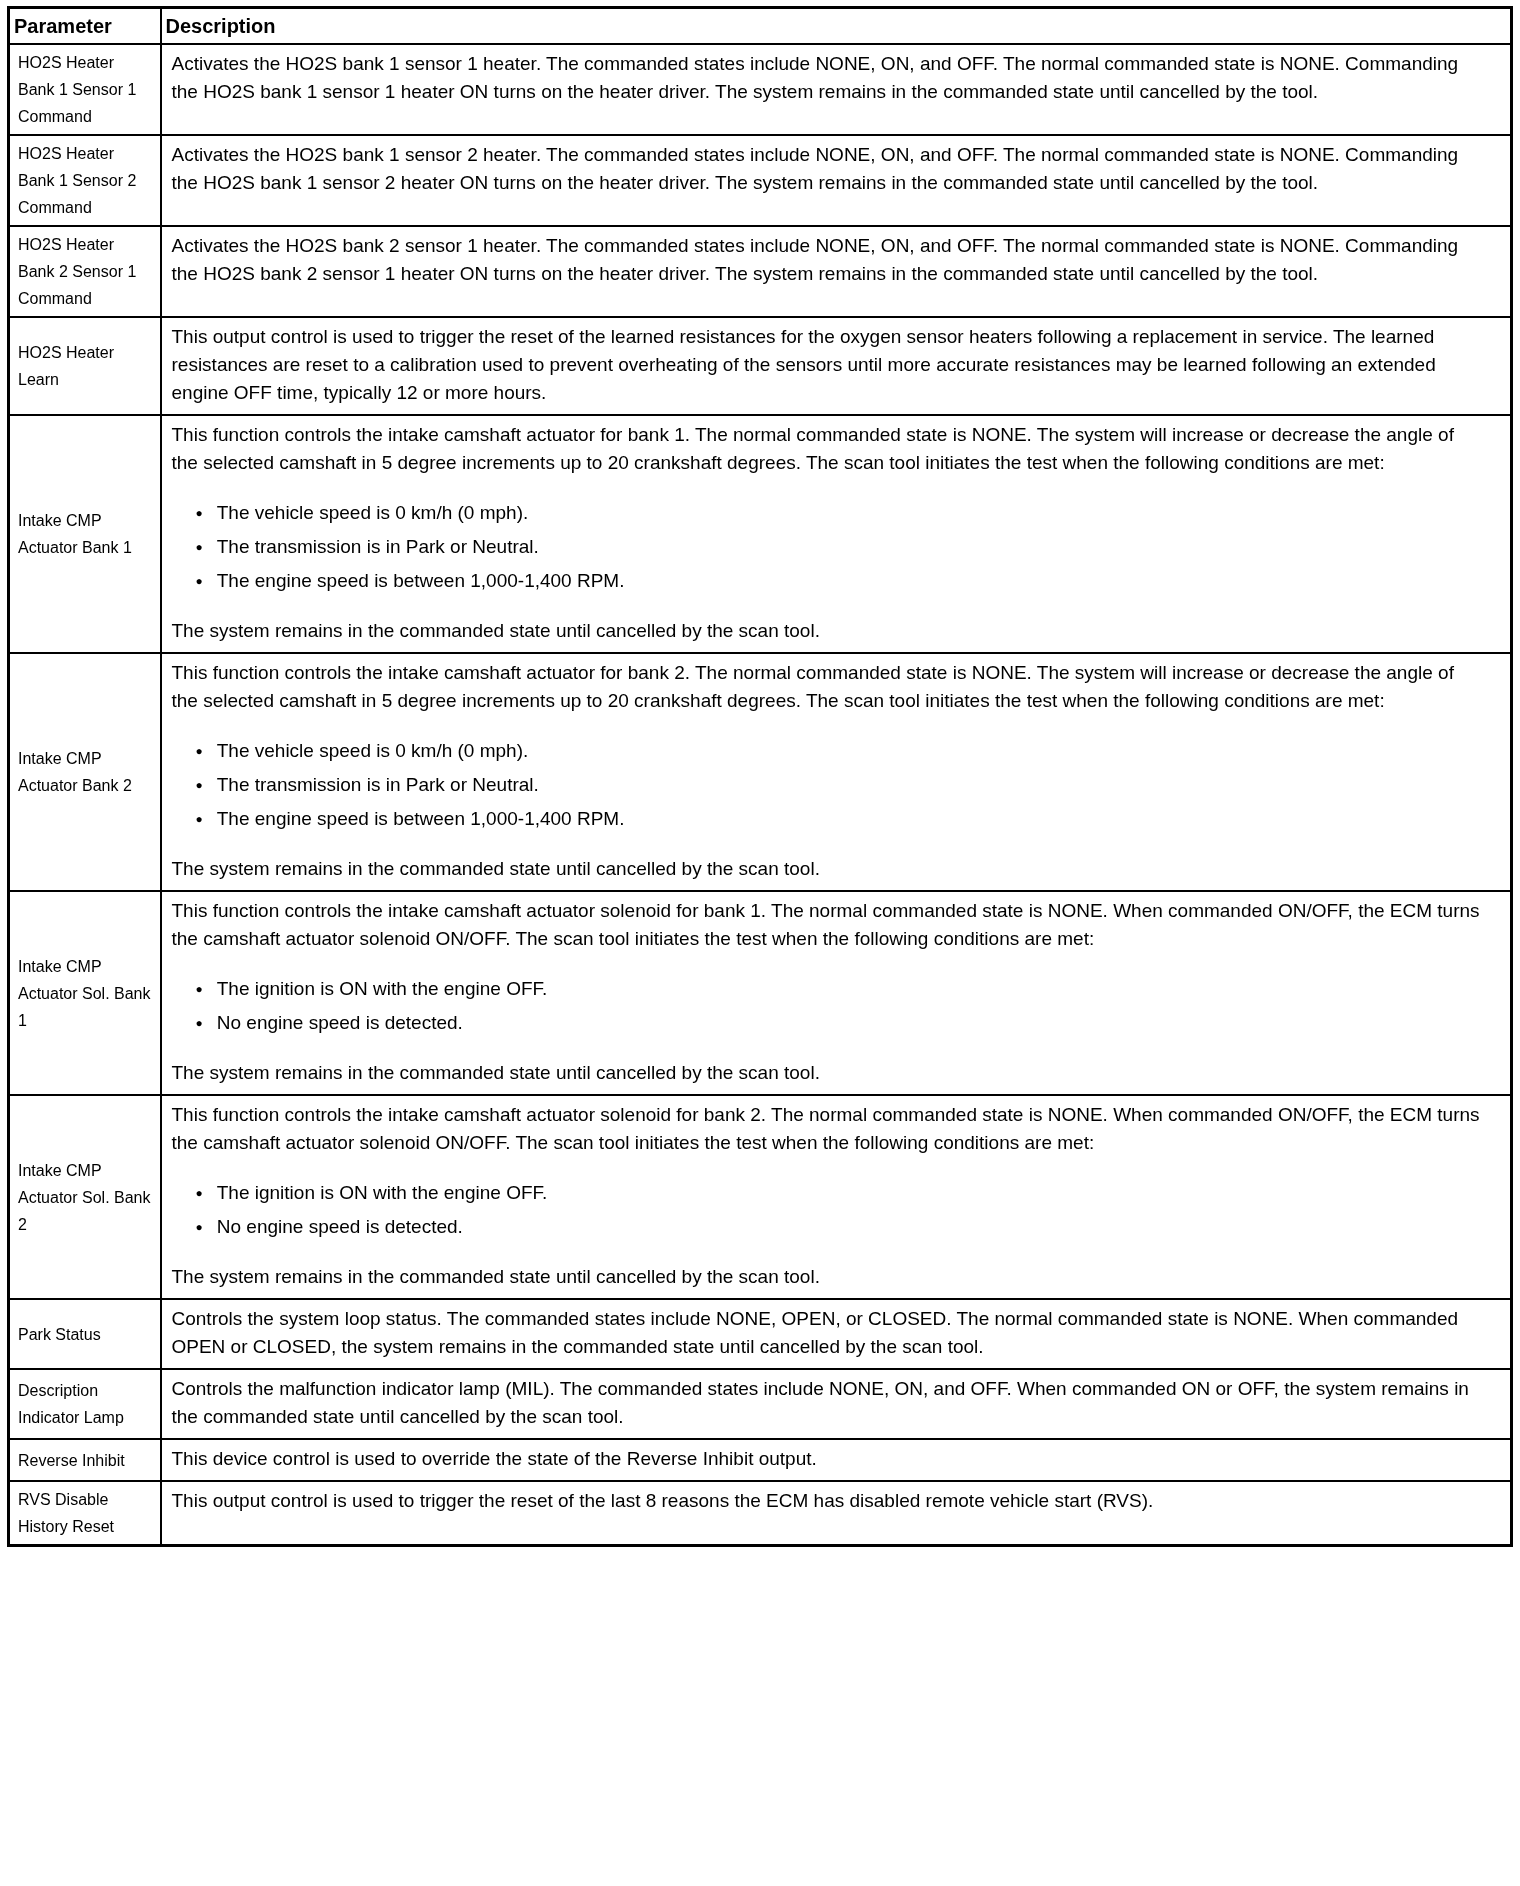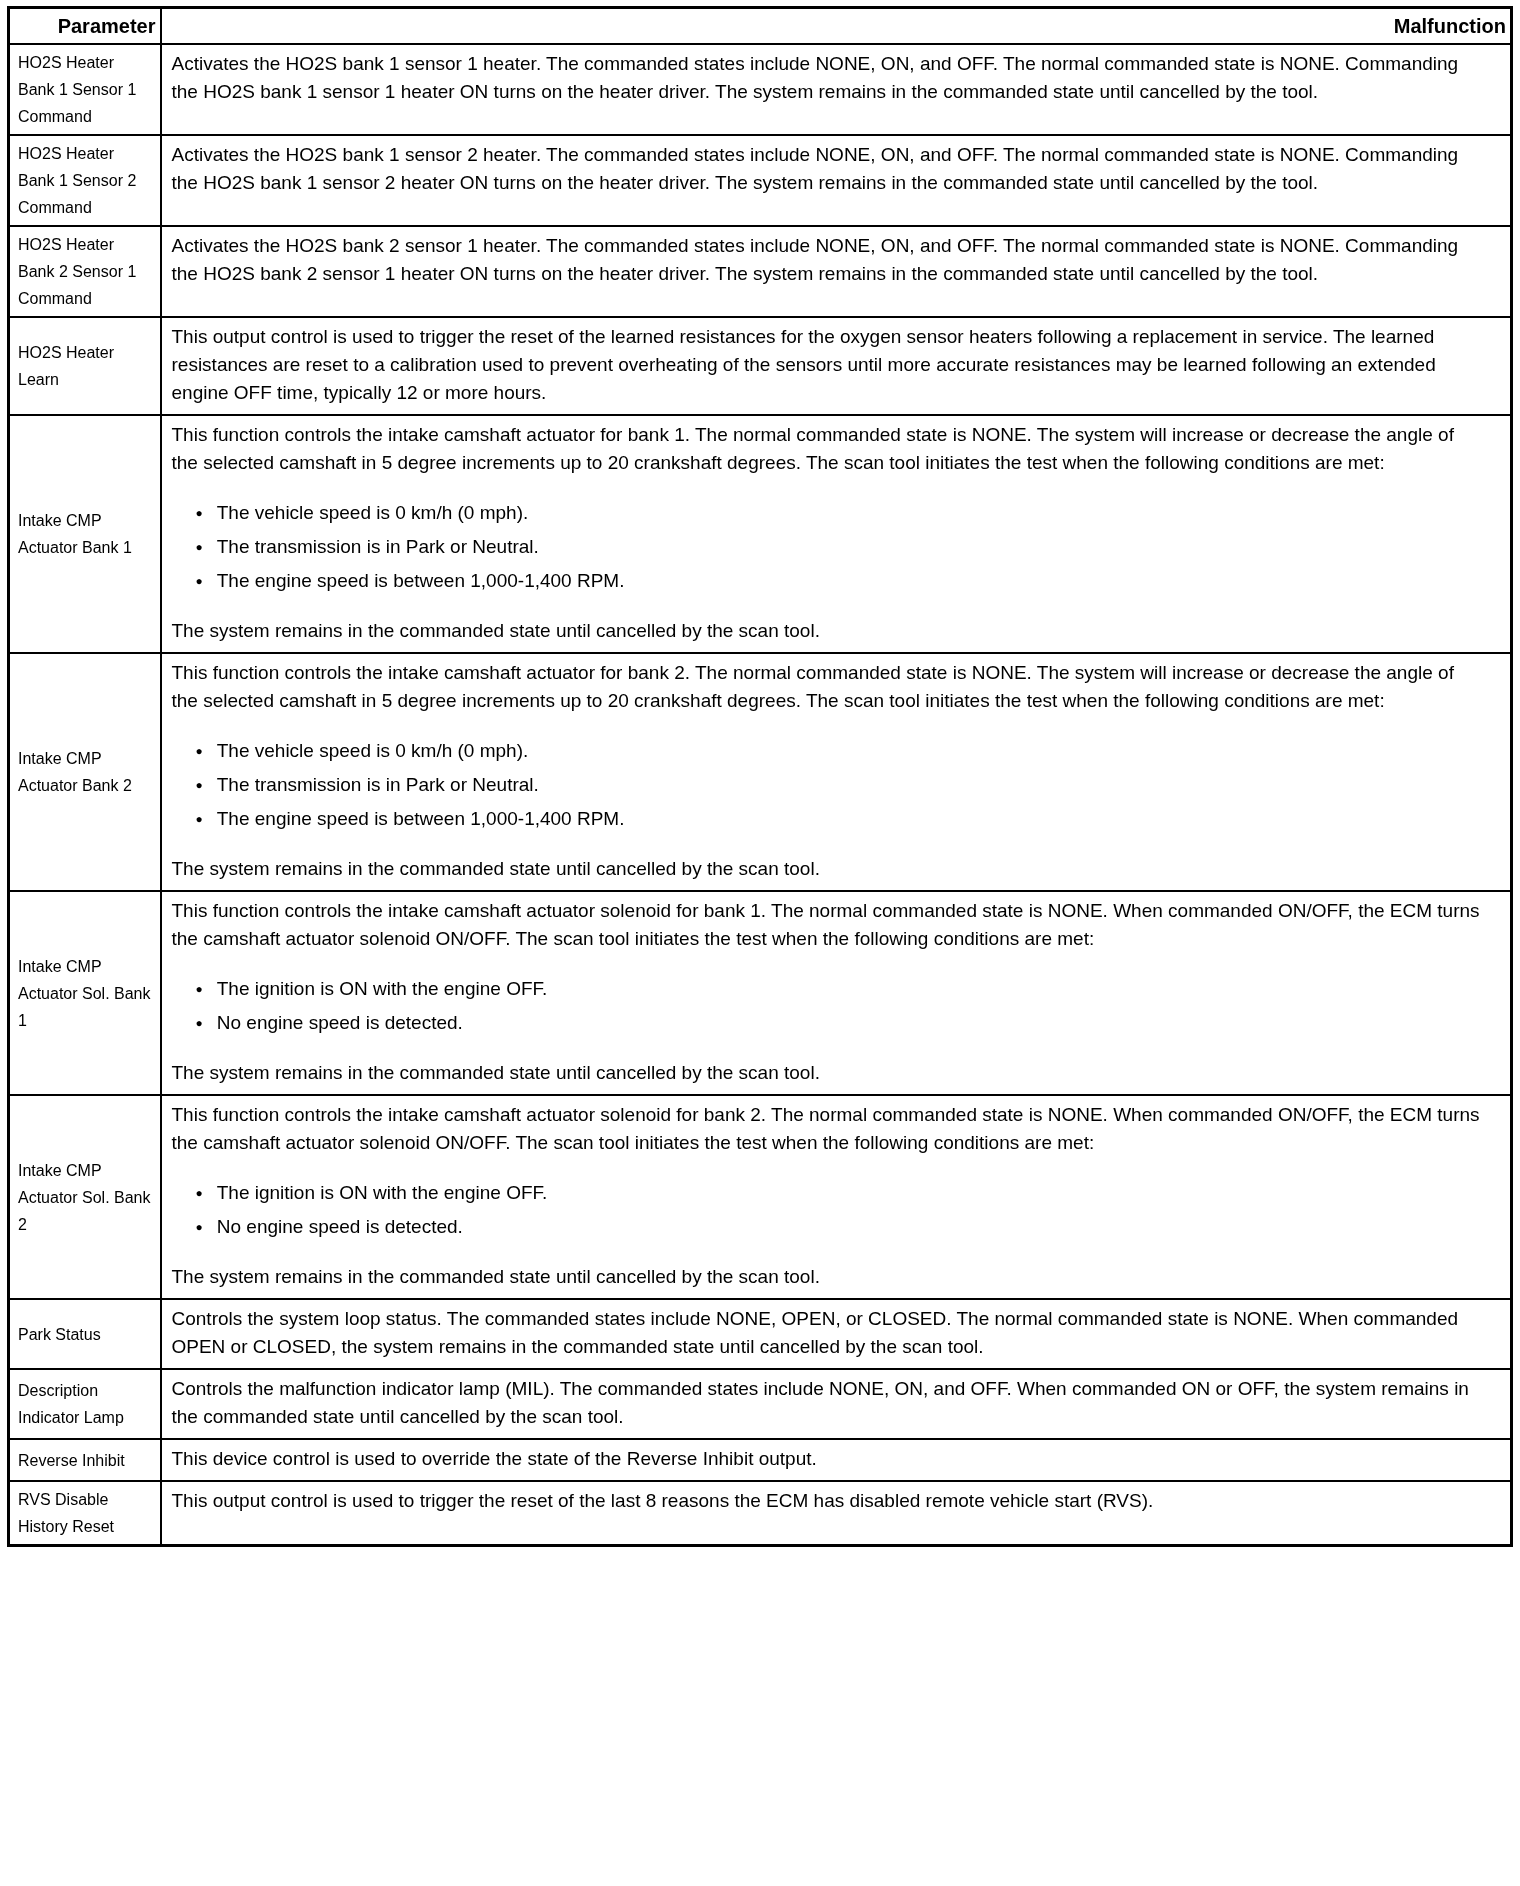--- a/index.html
+++ b/index.html
@@ -22,21 +22,21 @@
     border: 3px solid #000000;
   }
   col.param-col { width: 152px; }
   th, td {
     border: 2px solid #000000;
     box-sizing: border-box;
   }
   th {
     font-size: 20px;
     font-weight: bold;
-    text-align: right;
+    text-align: left;
     padding: 4px 4px;
     line-height: 26px;
   }
   td.param-cell {
     vertical-align: middle;
     font-size: 16px;
     line-height: 27px;
     padding: 4px 6px 4px 8px;
     overflow-wrap: break-word;
   }
@@ -69,21 +69,21 @@
 
 <div class="page">
   <table class="spec-table">
     <colgroup>
       <col class="param-col">
       <col class="desc-col">
     </colgroup>
     <thead>
       <tr>
         <th>Parameter</th>
-        <th>Malfunction</th>
+        <th>Description</th>
       </tr>
     </thead>
     <tbody>
         <tr>
           <td class="param-cell">HO2S Heater Bank 1 Sensor 1 Command</td>
           <td class="desc-cell">
             <p class="desc-p">Activates the HO2S bank 1 sensor 1 heater. The commanded states include NONE, ON, and OFF. The normal commanded state is NONE. Commanding the HO2S bank 1 sensor 1 heater ON turns on the heater driver. The system remains in the commanded state until cancelled by the tool.</p>
           </td>
         </tr>
         <tr>

